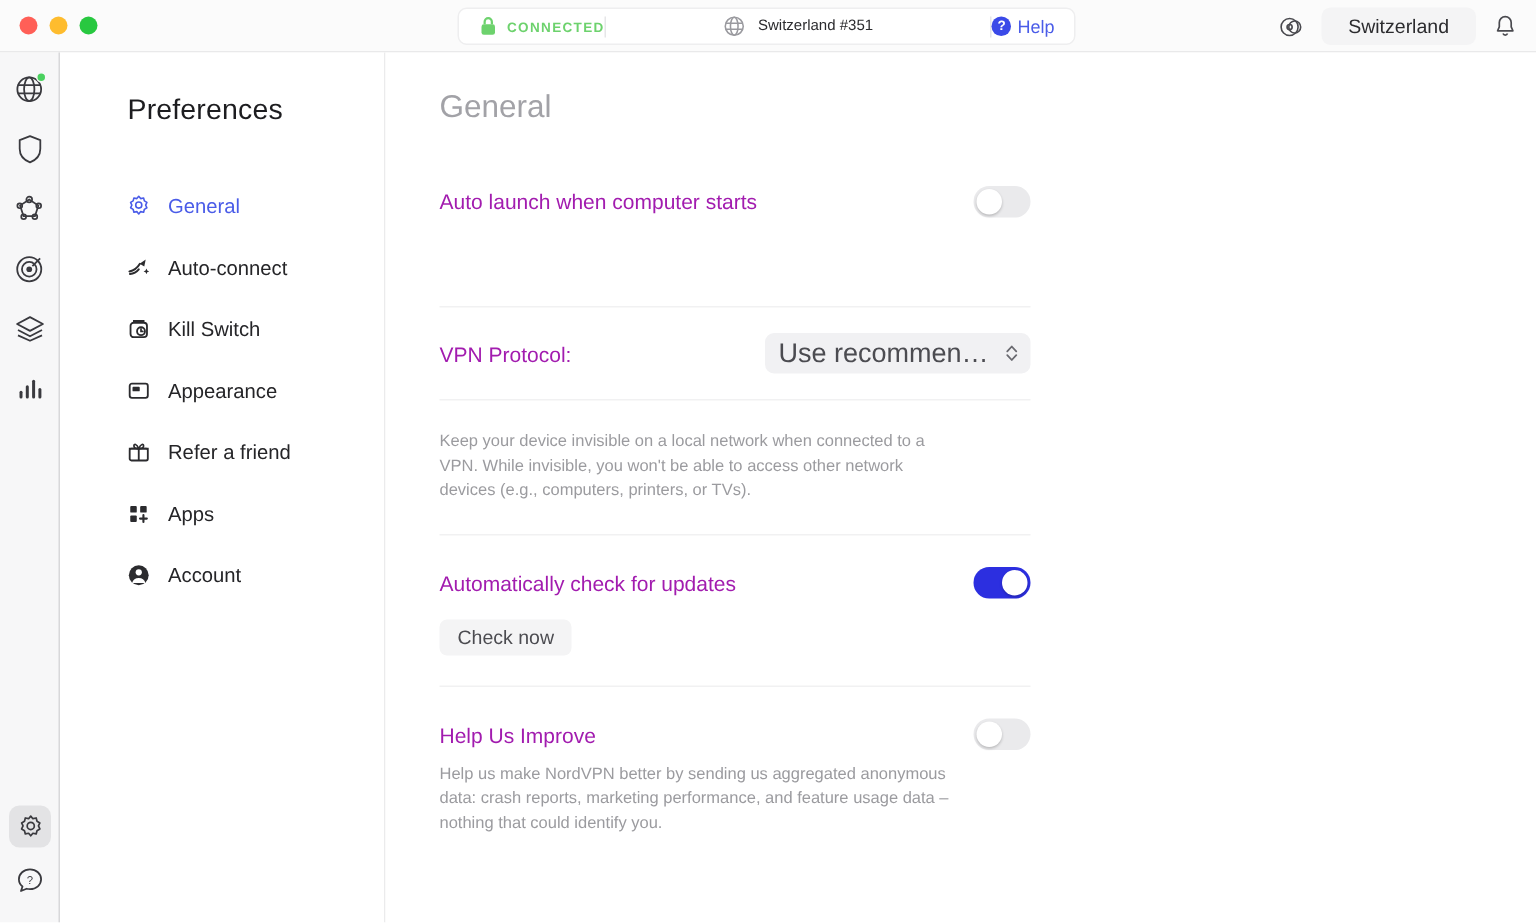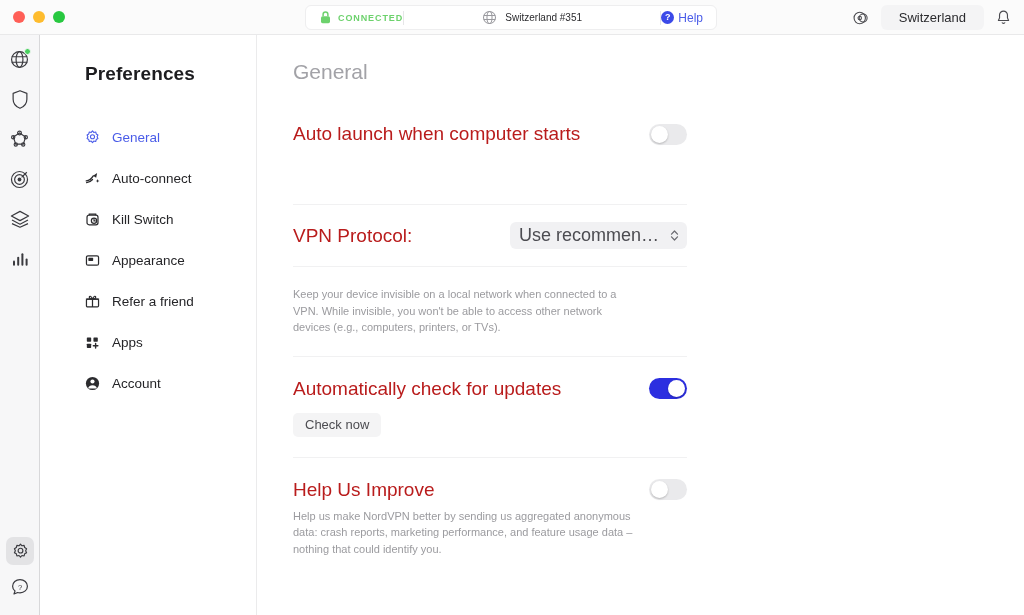--- a/index.html
+++ b/index.html
@@ -87,21 +87,21 @@
   }
 
   
   .prefs {
     position: absolute; left: 40px; top: 35px; width: 217px; height: 580px;
     background: #ffffff;
     border-right: 1px solid #ebebec;
   }
   .prefs-title {
     position: absolute; left: 45px; top: 28px;
-    font-size: 19px; color: #1d1d20; font-weight: bold;
+    font-size: 19px; color: #1d1d20; font-weight: normal;
     letter-spacing: 0.1px;
   }
   .prefs-nav { position: absolute; left: 44px; top: 82px; width: 170px; }
   .nav-item {
     height: 41px; display: flex; align-items: center; gap: 11px;
   }
   .nav-ico { width: 17px; height: 17px; display: flex; align-items: center; justify-content: center; flex: 0 0 17px; }
   .nav-label { font-size: 13.5px; color: #252528; }
   .nav-item.active .nav-label { color: #4a5ce8; }
 
@@ -113,21 +113,21 @@
   }
   .settings { position: absolute; left: 36px; top: 84px; width: 394px; }
 
   .row { position: relative; padding: 0 0 0 0; }
   .row-line { border-top: 1px solid #f1f1f2; }
 
   .row-head {
     display: flex; align-items: center; justify-content: space-between;
     min-height: 30px;
   }
-  .row-title { font-size: 19px; color: #b91c1c; }
+  .row-title { font-size: 14px; color: #a21caf; }
   .row-desc {
     font-size: 11px; color: #9b9b9f; line-height: 16.5px;
     width: 345px; margin-top: 3px;
   }
 
   
   .toggle {
     width: 38px; height: 21px; border-radius: 11px;
     background: #eaeaec; position: relative; flex: 0 0 38px;
   }

